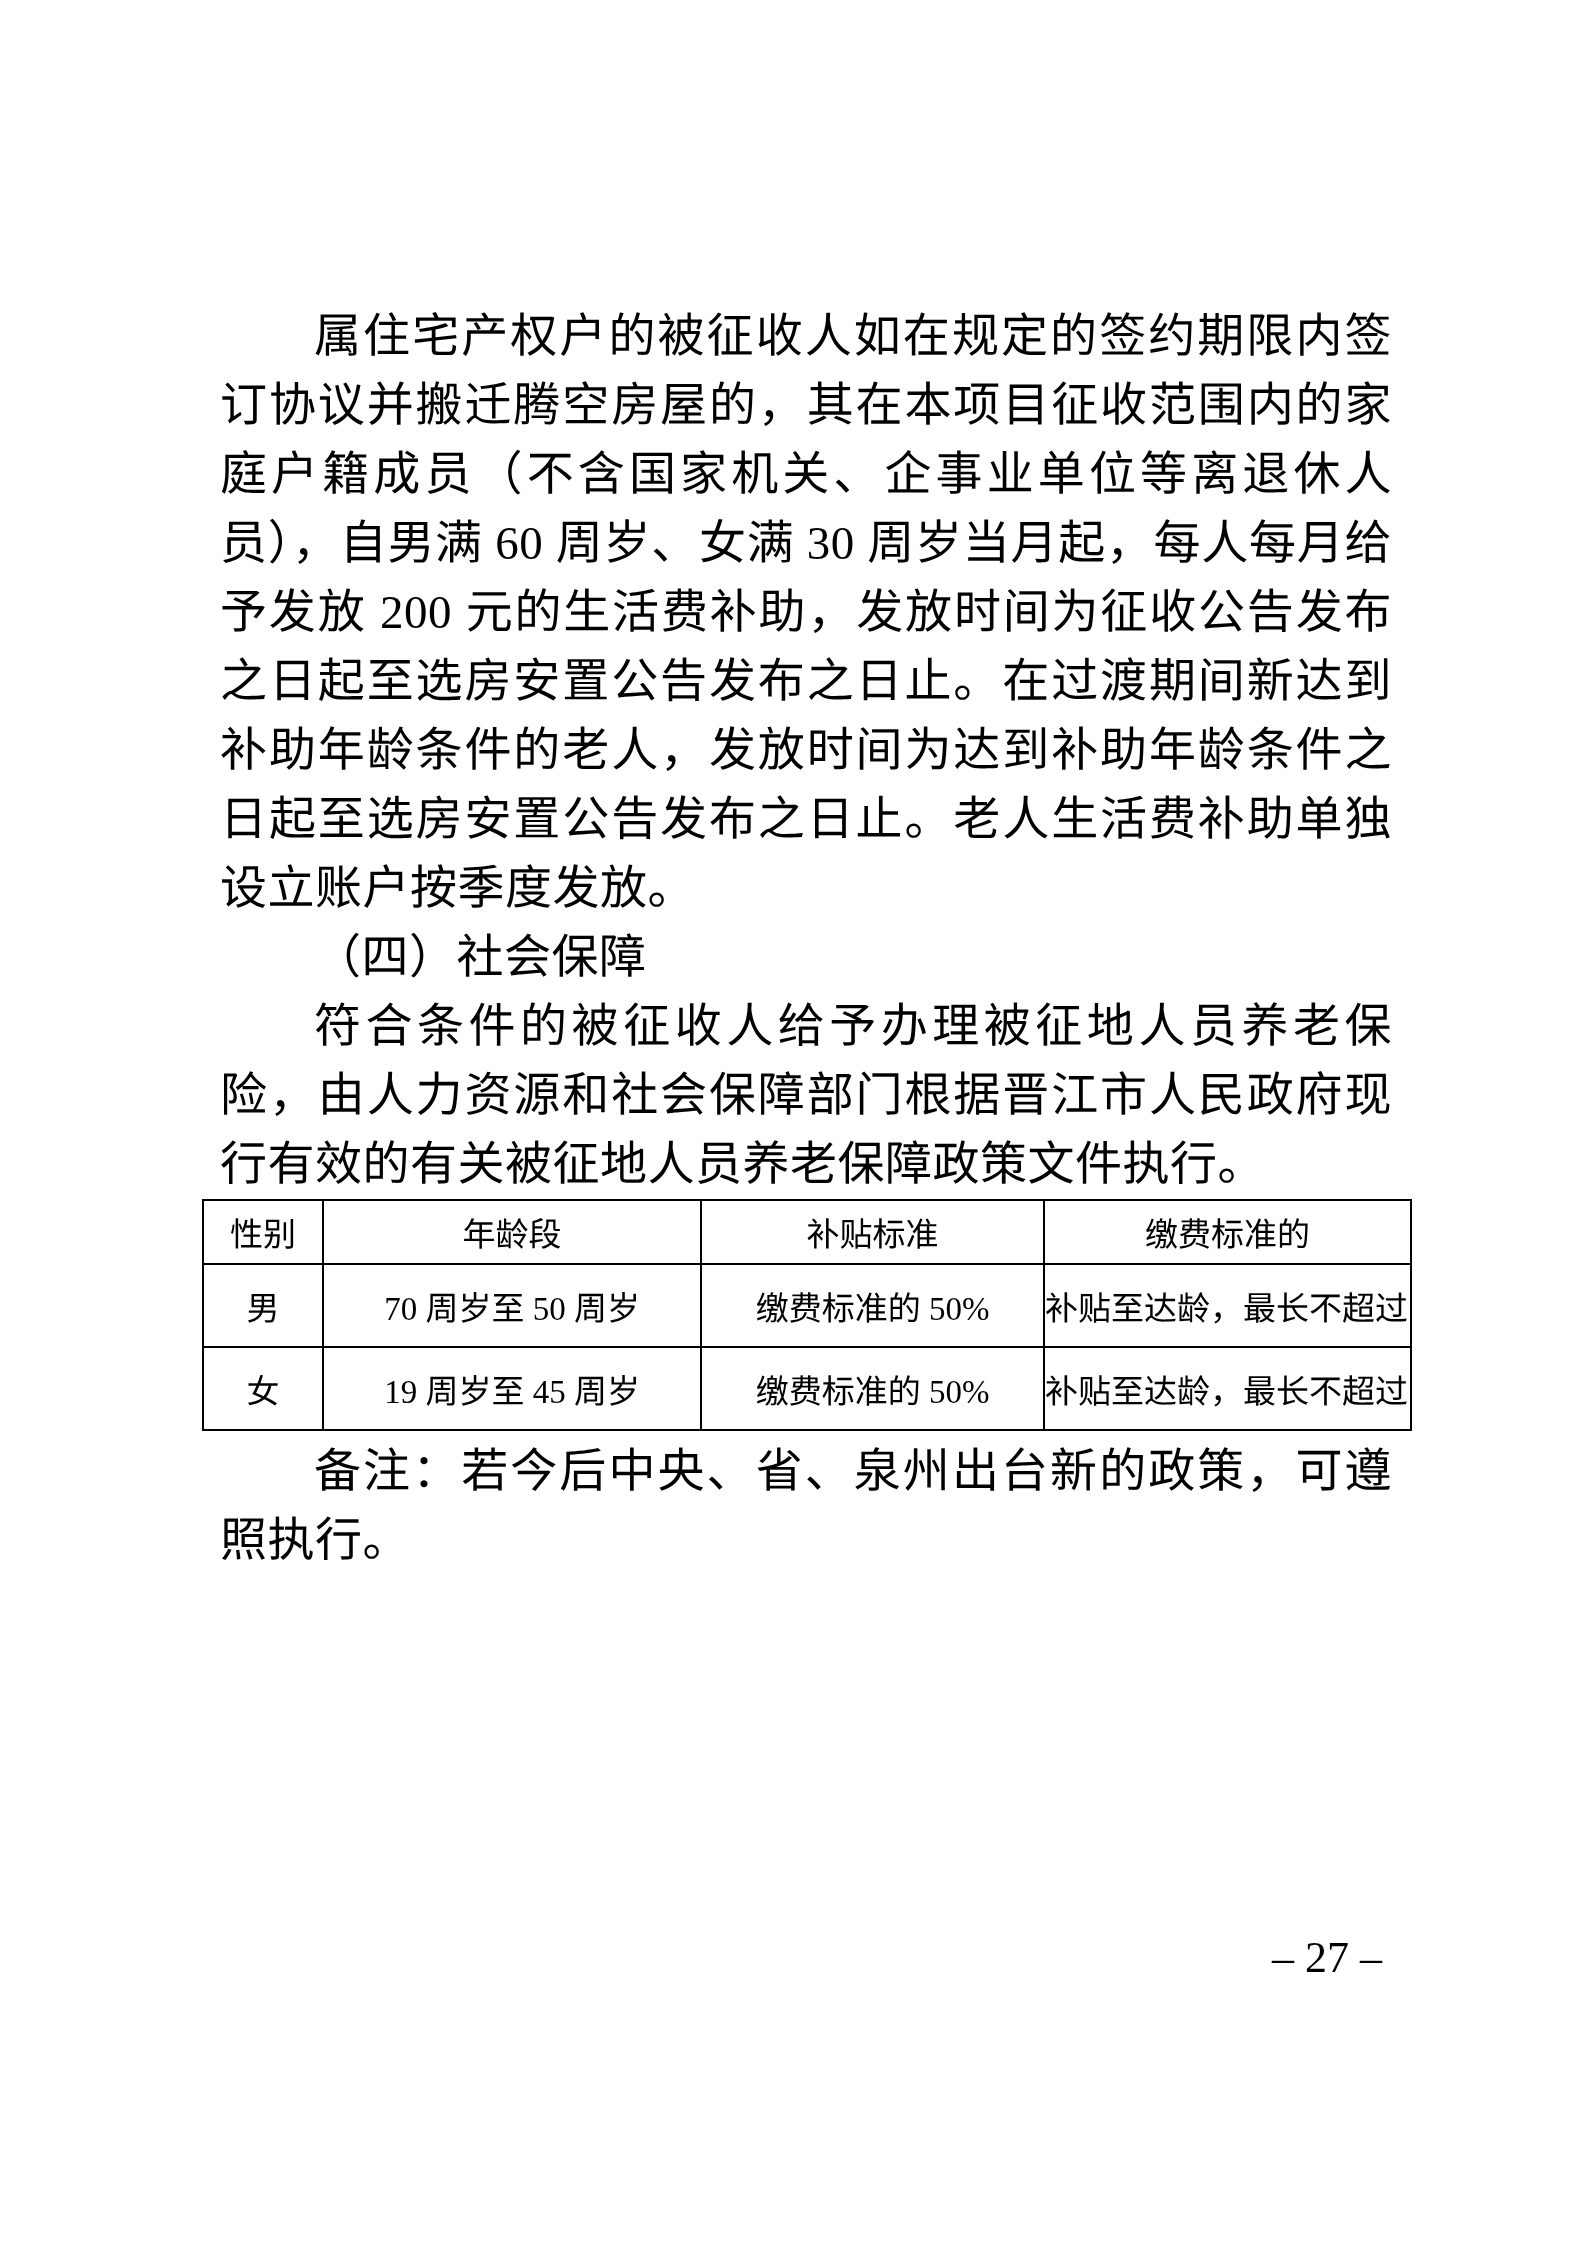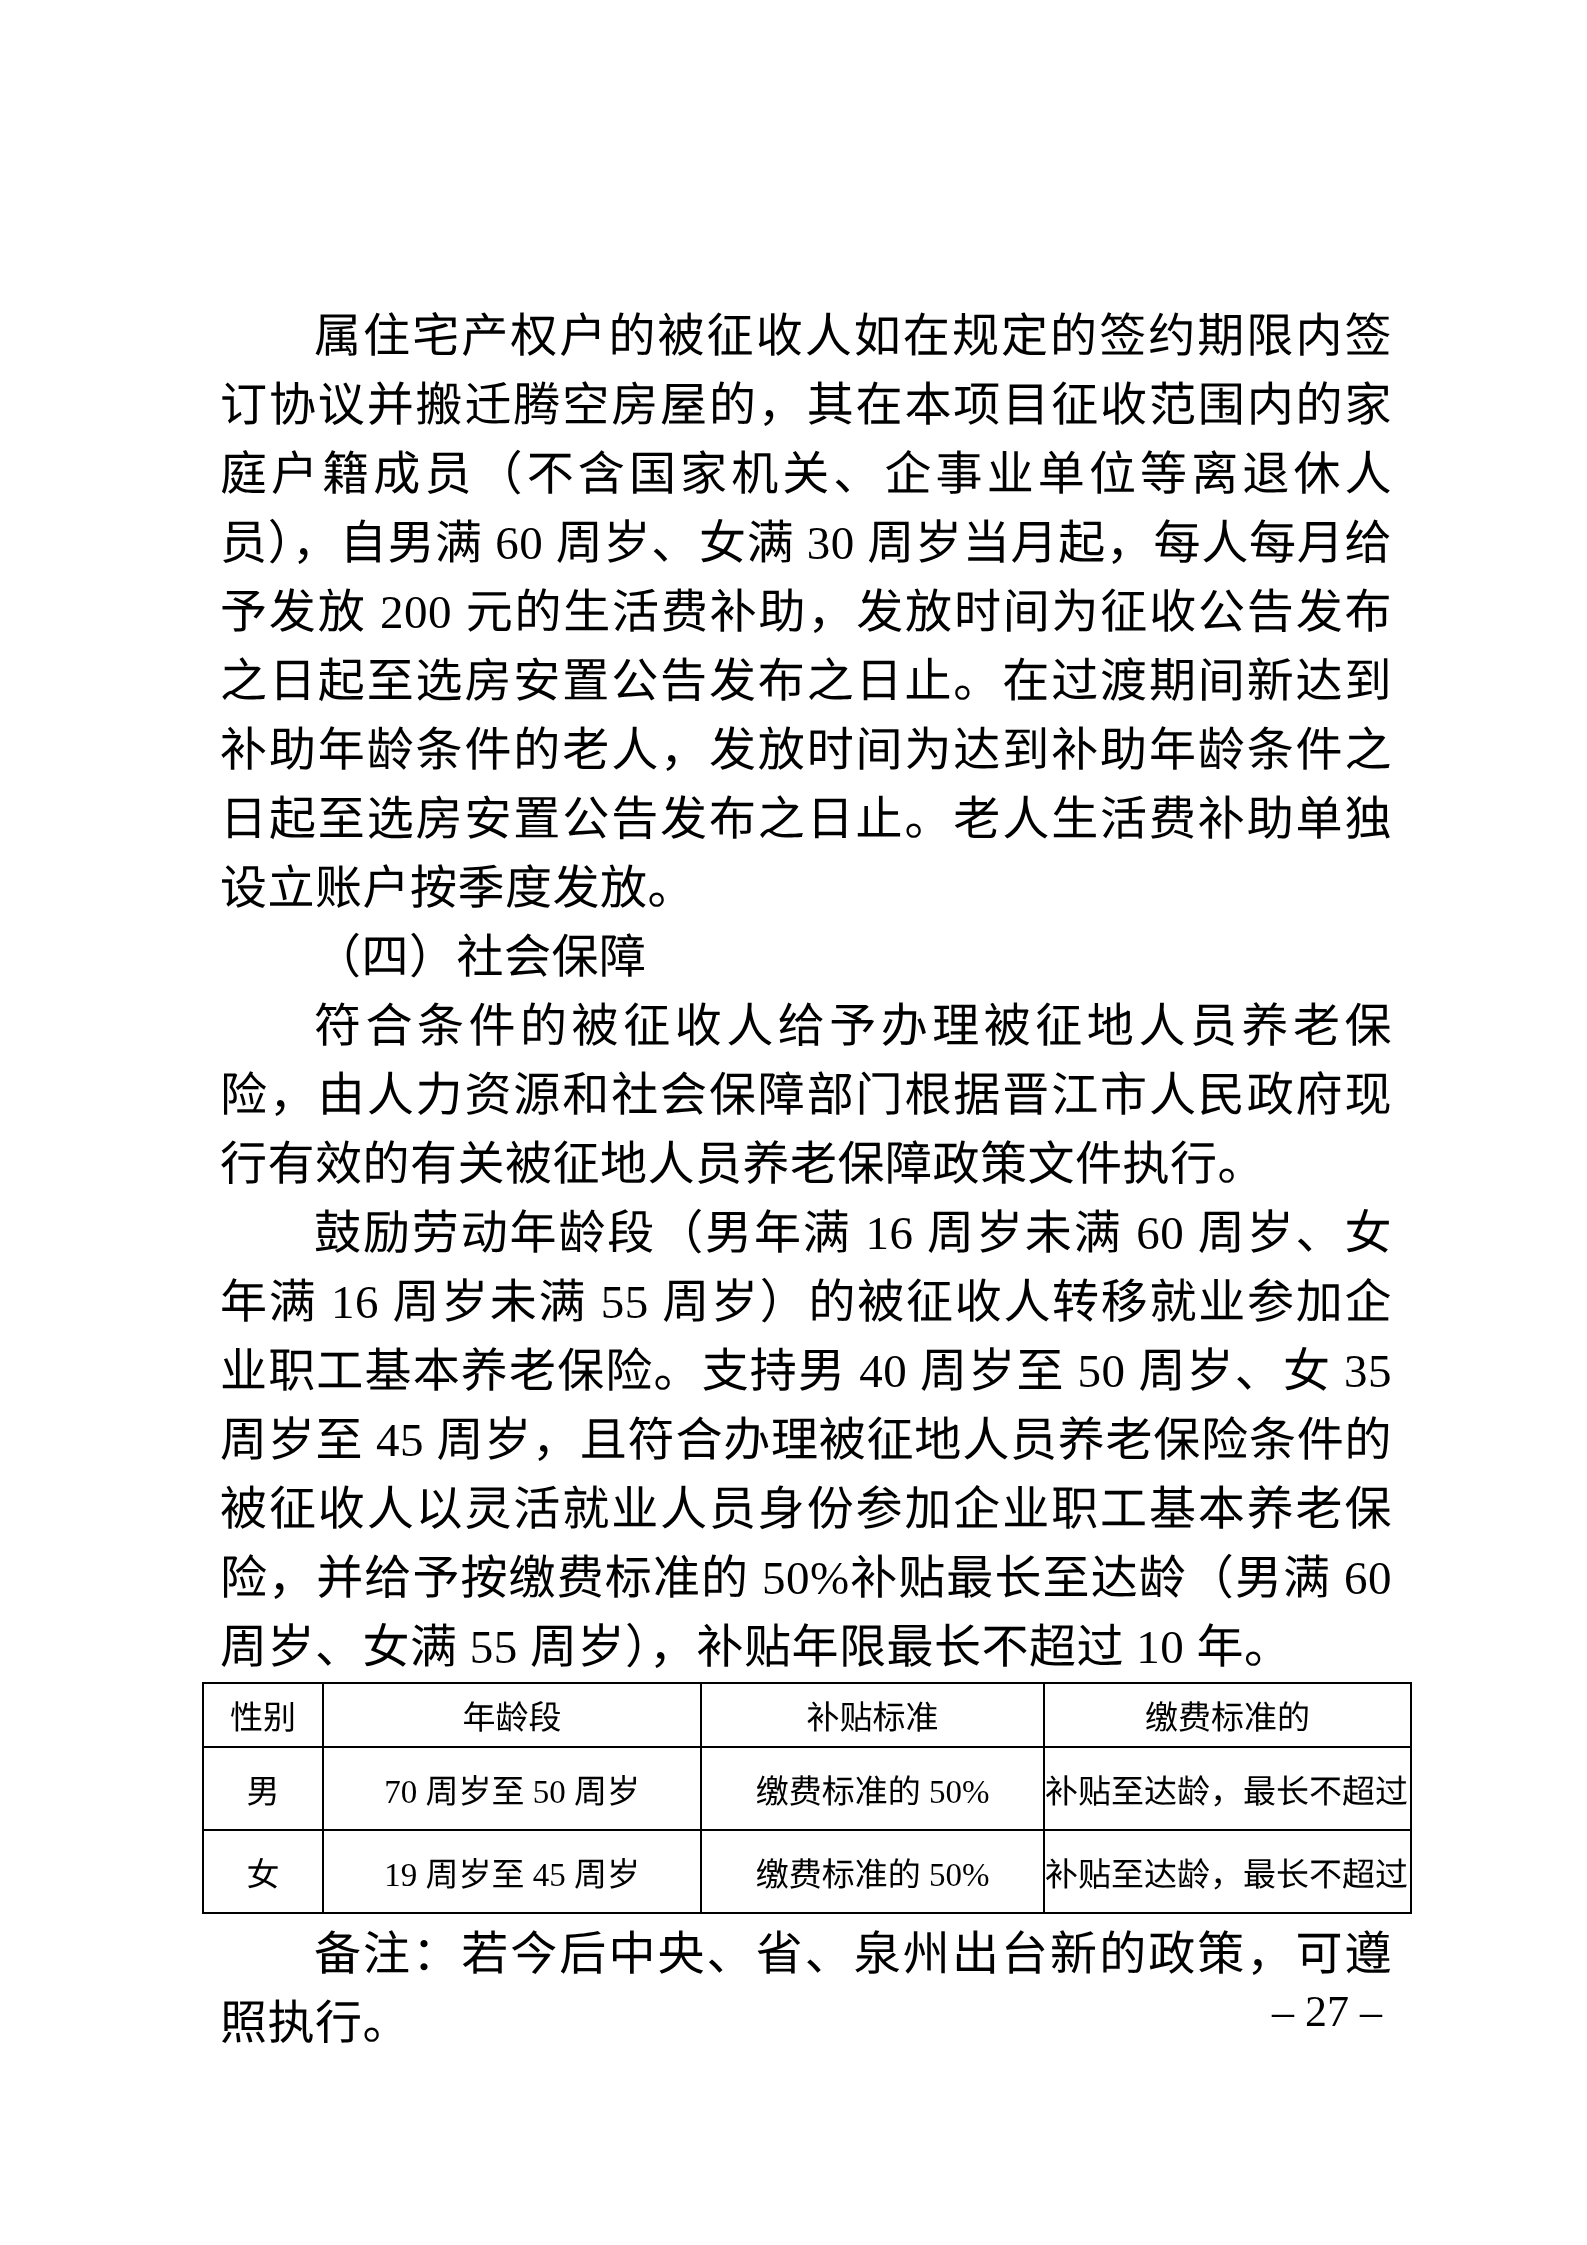--- a/index.html
+++ b/index.html
@@ -40,39 +40,38 @@
     font-weight: normal;
     padding: 0;
     overflow: hidden;
     white-space: nowrap;
   }
   .subsidy-table thead tr { height: 64px; }
   .subsidy-table tbody tr { height: 83px; }
   .note { margin-top: 6px; }
   .page-number {
     position: absolute;
-    left: 1272px; top: 1986px;
+    left: 1272px; top: 1932px;
     font-size: 44px;
     line-height: 52px;
     white-space: nowrap;
   }
 </style>
 </head>
 <body>
 
 <main class="page">
   <section class="content">
 
     <p class="para">属住宅产权户的被征收人如在规定的签约期限内签订协议并搬迁腾空房屋的，其在本项目征收范围内的家庭户籍成员（不含国家机关、企事业单位等离退休人员），自男满 60 周岁、女满 30 周岁当月起，每人每月给予发放 200 元的生活费补助，发放时间为征收公告发布之日起至选房安置公告发布之日止。在过渡期间新达到补助年龄条件的老人，发放时间为达到补助年龄条件之日起至选房安置公告发布之日止。老人生活费补助单独设立账户按季度发放。</p>
 
     <p class="para">（四）社会保障</p>
 
     <p class="para">符合条件的被征收人给予办理被征地人员养老保险，由人力资源和社会保障部门根据晋江市人民政府现行有效的有关被征地人员养老保障政策文件执行。</p>
 
-    <p class="para">鼓励劳动年龄段（男年满 16 周岁未满 60 周岁、女年满 16 周岁未满 55 周岁）的被征收人转移就业参加企业职工基本养老保险。支持男 40 周岁至 50 周岁、女 35 周岁至 45 周岁，且符合办理被征地人员养老保险条件的被征收人以灵活就业人员身份参加企业职工基本养老保险，并给予按缴费标准的 50%补贴最长至达龄（男满 60 周岁、女满 55 周岁），补贴年限最长不超过 10 年。</p>
 
     <table class="subsidy-table">
       <colgroup>
         <col style="width:120px">
         <col style="width:378px">
         <col style="width:343px">
         <col style="width:367px">
       </colgroup>
       <thead>
         <tr>

